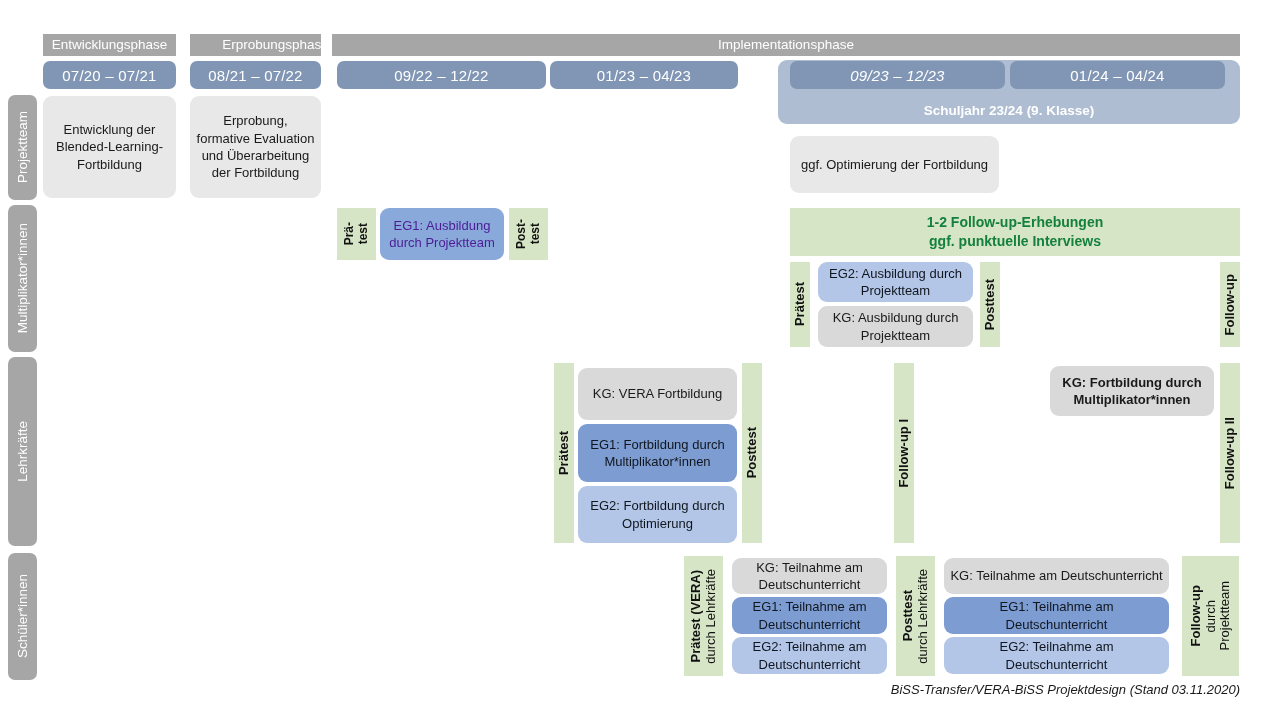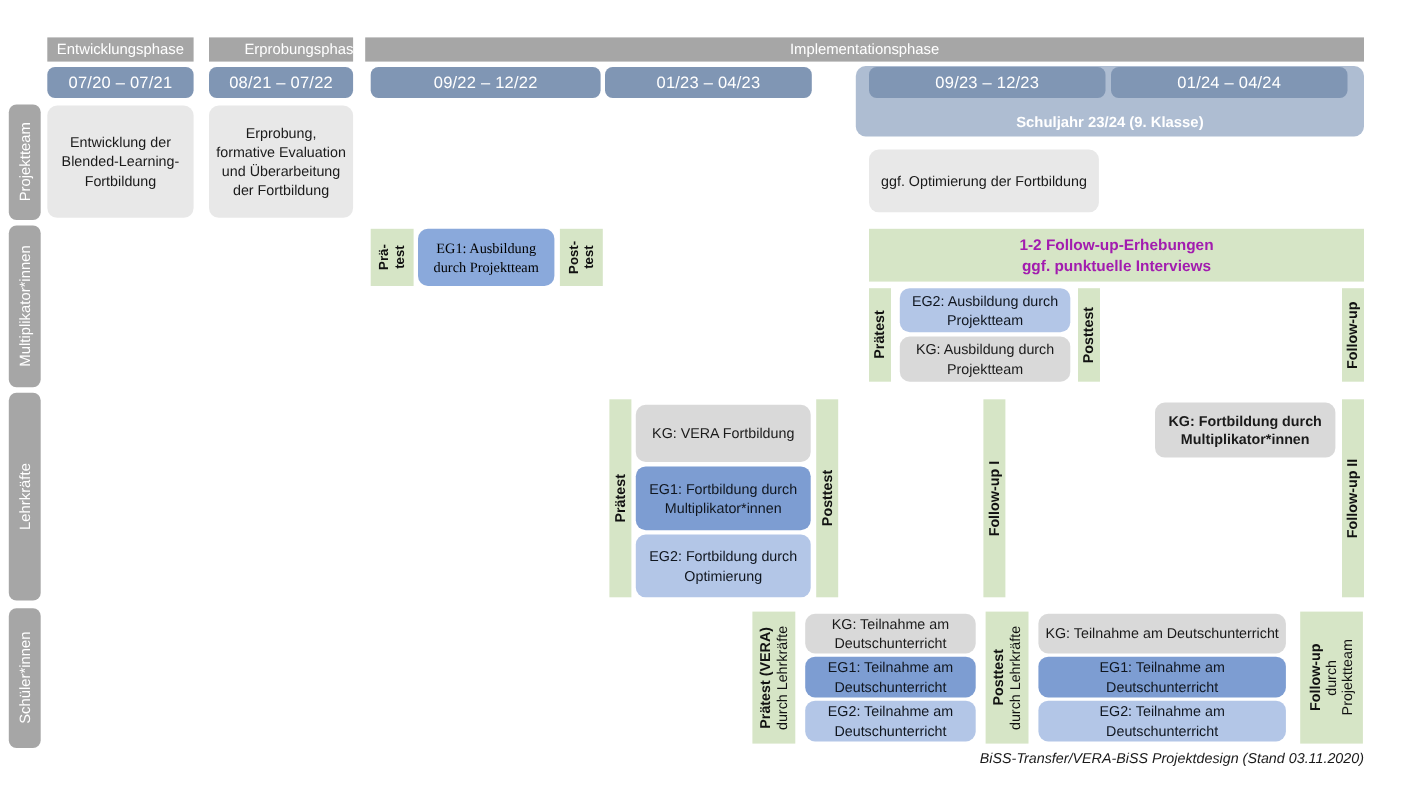--- a/index.html
+++ b/index.html
@@ -40,40 +40,40 @@
 
   .card{
     border-radius:9px;
     display:flex;align-items:center;justify-content:center;
     text-align:center;font-size:13px;line-height:1.33;
     padding:2px 6px;
   }
   .card-grey  {background:#e8e8e8;color:#1a1a1a;}
   .card-grey2 {background:#d9d9d9;color:#1a1a1a;}
   .card-blue-dark {background:#7d9dd2;color:#10161f;}
-  .card-blue-mid  {background:#8aa9db;color:#000000;font-family:Liberation Serif, serif;}
+  .card-blue-mid  {background:#8aa9db;color:#4c1d95;}
   .card-blue-light{background:#b3c6e7;color:#10161f;}
 
   
   .strip{
     background:#d6e5c6;color:#111111;
     display:flex;align-items:center;justify-content:center;
     overflow:hidden;
   }
   .vert{
     writing-mode:vertical-rl;transform:rotate(180deg);
     white-space:nowrap;line-height:1.05;
     font-size:13px;font-weight:bold;text-align:center;
   }
   .vert.small{font-size:12px;}
   .vert.reg{font-weight:normal;}
   .strip.two{display:flex;flex-direction:row;align-items:center;justify-content:center;gap:1px;}
 
   .banner{
-    background:#d6e5c6;color:#a21caf;
+    background:#d6e5c6;color:#15803d;
     display:flex;flex-direction:column;align-items:center;justify-content:center;
     font-size:14px;font-weight:bold;line-height:1.35;text-align:center;
   }
 
   .footer{
     position:absolute;font-style:italic;font-size:13px;color:#1a1a1a;
     text-align:right;white-space:nowrap;
   }
 </style>
 </head>
@@ -100,21 +100,21 @@
   </div>
   <div class="abs date-pill" style="left:190px;top:61px;width:131px;height:28px;">
     <span>08/21 – 07/22</span>
   </div>
   <div class="abs date-pill" style="left:337px;top:61px;width:209px;height:28px;">
     <span>09/22 – 12/22</span>
   </div>
   <div class="abs date-pill" style="left:550px;top:61px;width:188px;height:28px;">
     <span>01/23 – 04/23</span>
   </div>
-  <div class="abs date-pill" style="left:790px;top:61px;width:215px;height:28px;">
+  <div class="abs date-pill" style="left:790px;top:61px;width:215px;height:28px;font-style:italic;">
     <span>09/23 – 12/23</span>
   </div>
   <div class="abs date-pill" style="left:1010px;top:61px;width:215px;height:28px;">
     <span>01/24 – 04/24</span>
   </div>
 
   <div class="abs sidelabel" style="left:8px;top:95px;width:29px;height:105px;">
     <span>Projektteam</span>
   </div>
   <div class="abs sidelabel" style="left:8px;top:205px;width:29px;height:147px;">

